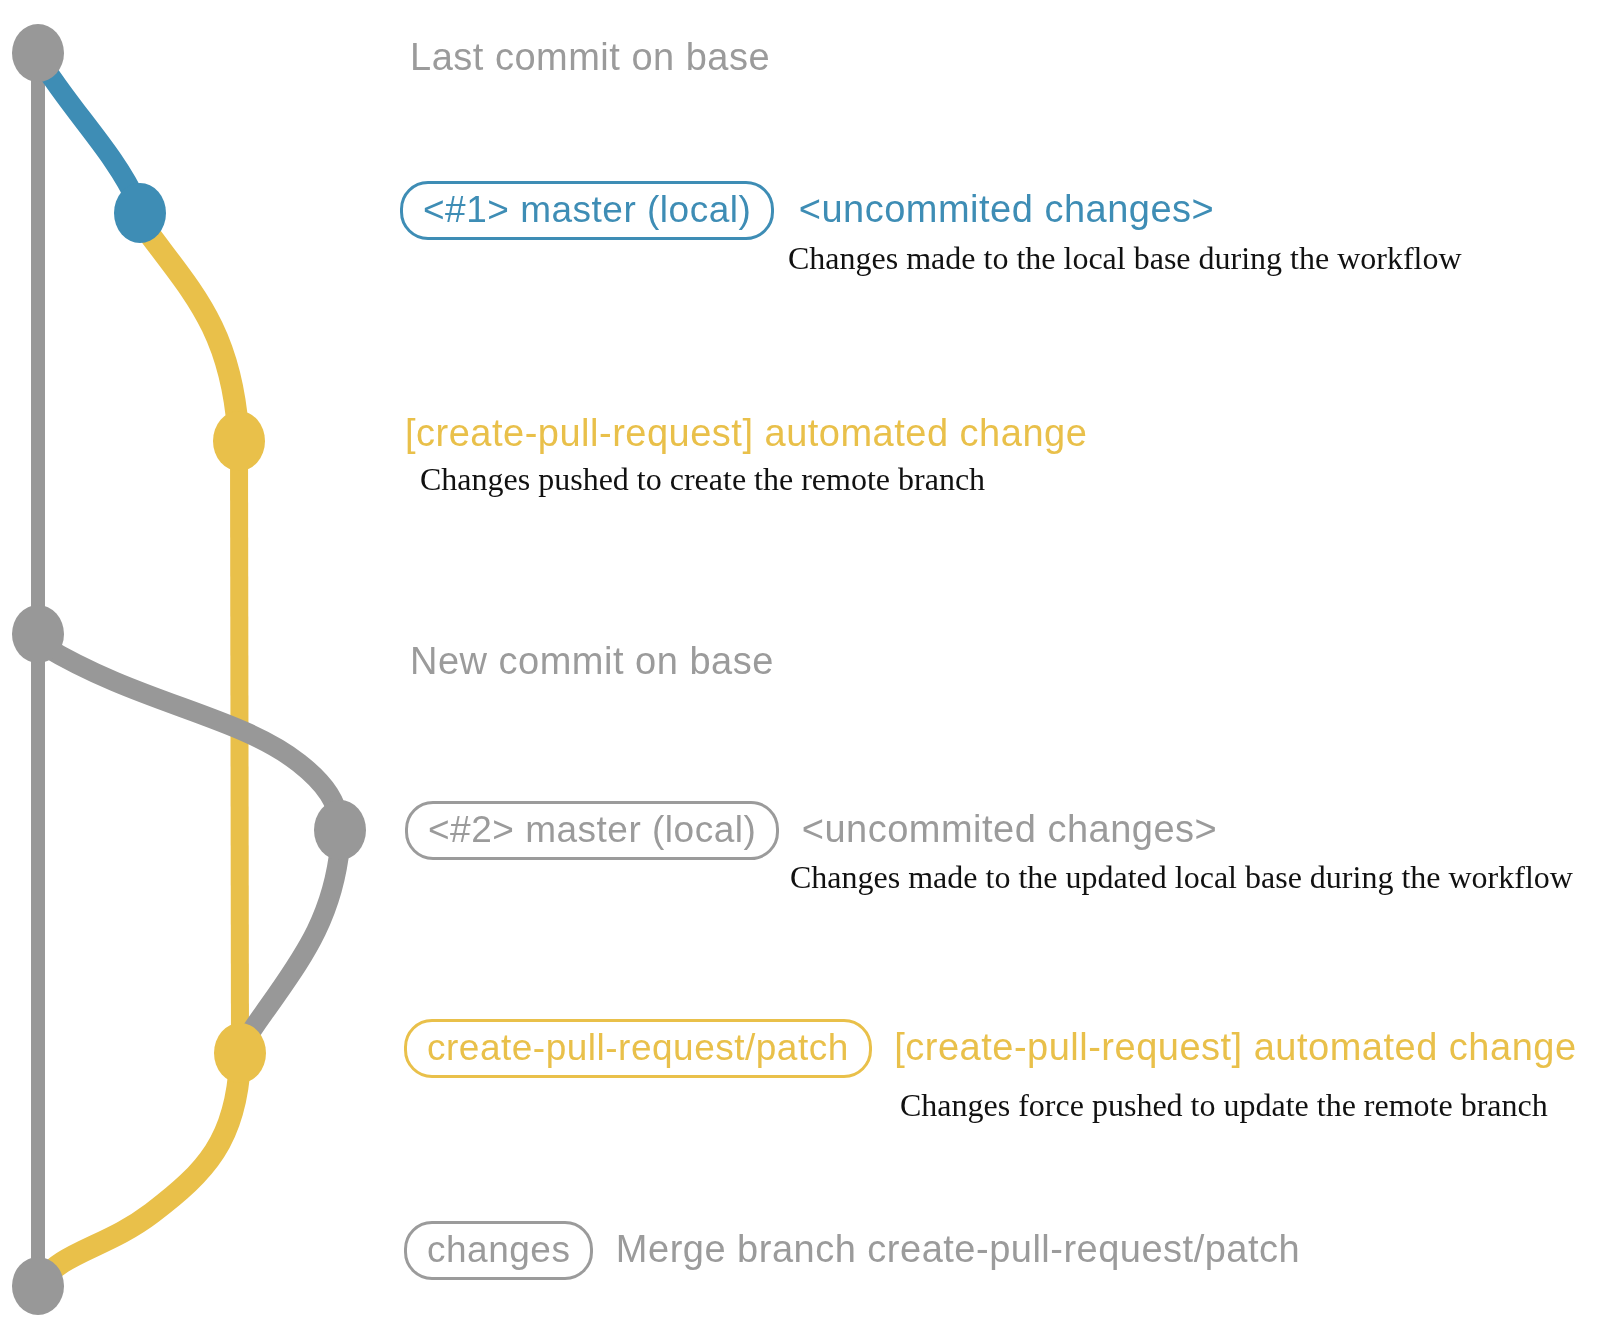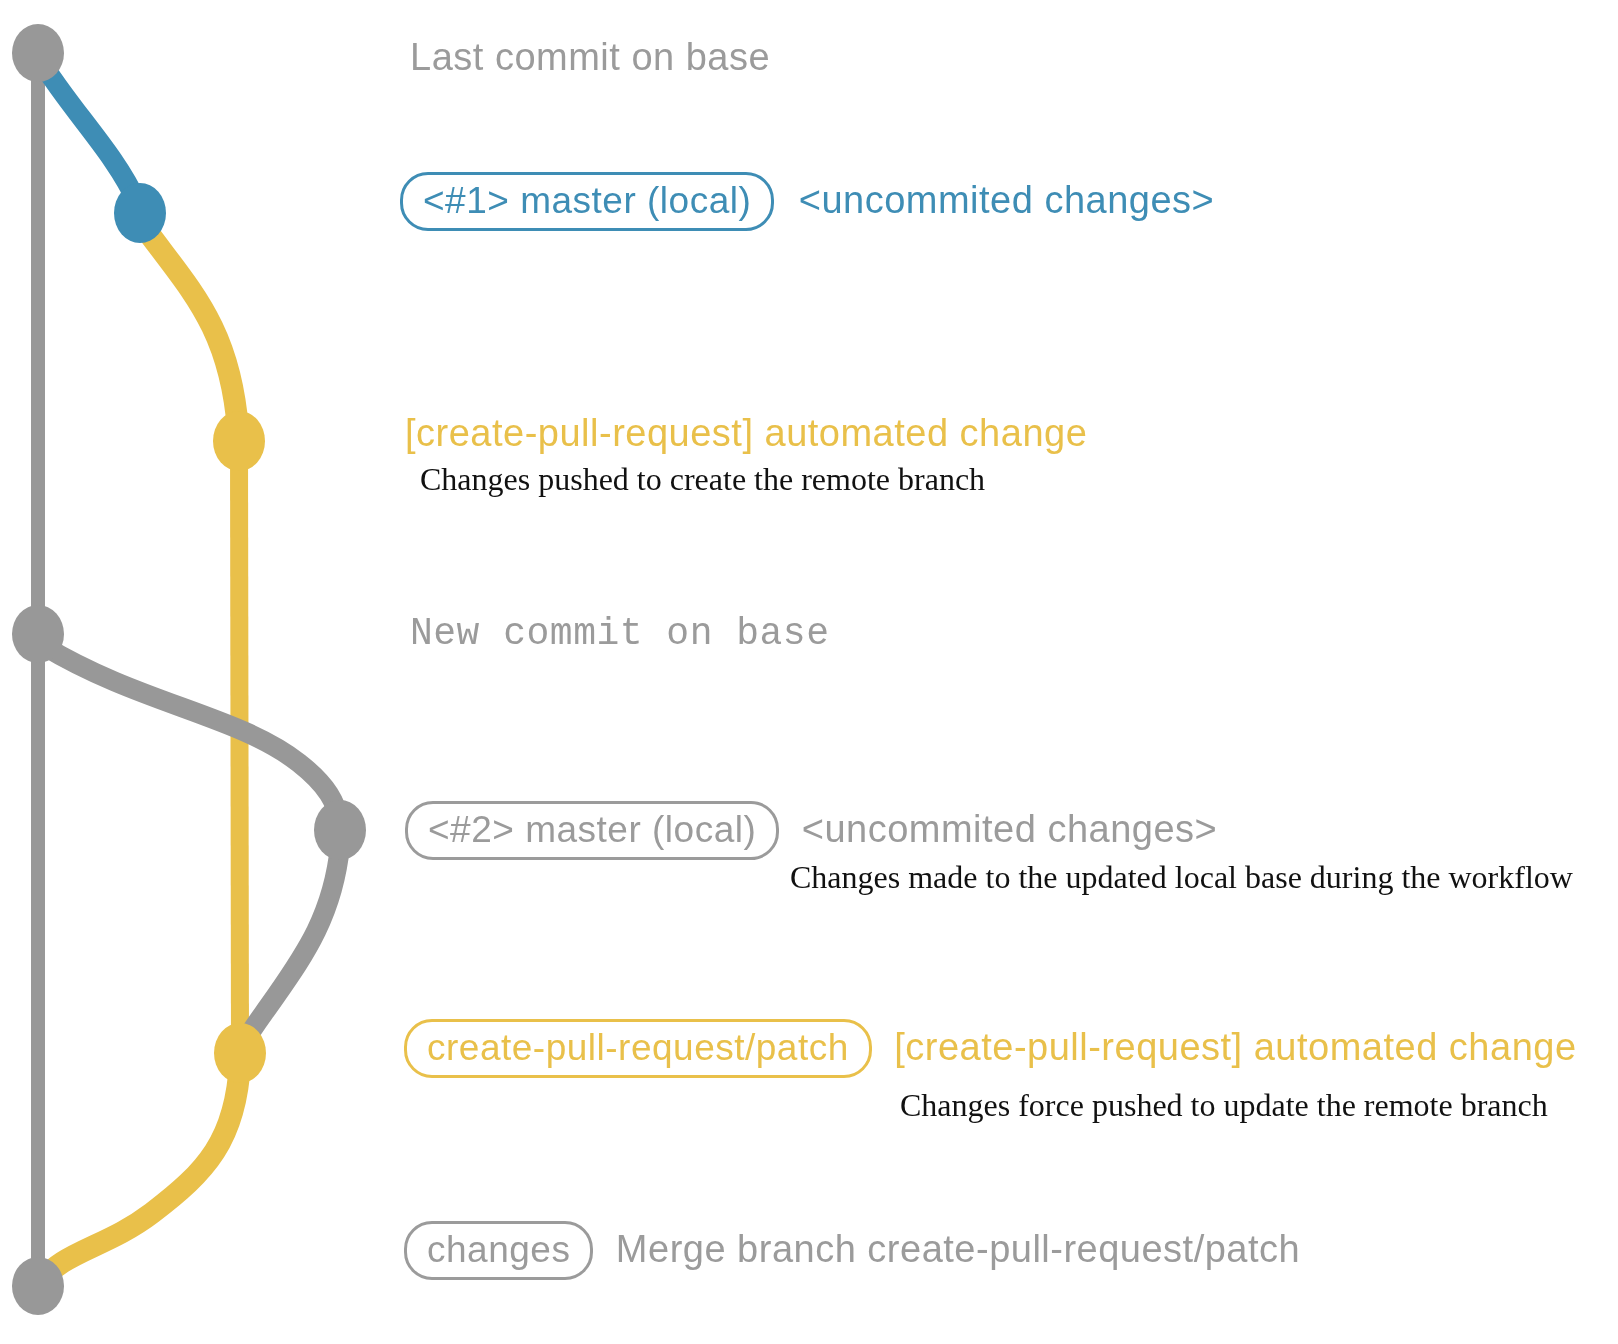--- a/index.html
+++ b/index.html
@@ -76,29 +76,30 @@
     <ellipse class="fill-blue" cx="140" cy="213" rx="26" ry="30"></ellipse>
     <ellipse class="fill-yellow" cx="239" cy="441" rx="26" ry="30"></ellipse>
     <ellipse class="fill-gray" cx="38" cy="634" rx="26" ry="29"></ellipse>
     <ellipse class="fill-gray" cx="340" cy="830" rx="26" ry="30"></ellipse>
     <ellipse class="fill-yellow" cx="240" cy="1053" rx="26" ry="30"></ellipse>
     <ellipse class="fill-gray" cx="38" cy="1286" rx="26" ry="29"></ellipse>
   </svg>
 
   <div class="abs row-label" style="left:410px;top:36px;">Last commit on base</div>
 
-  <div class="abs" style="left:400px;top:172px;text-align:right;">
+  <div class="abs" style="left:400px;top:181px;text-align:right;">
     <span class="badge blue">&lt;#1&gt; master (local)</span>
     <span class="side-text blue" style="margin-left:20px;">&lt;uncommited changes&gt;</span>
   </div>
+  <div class="abs serif-note" style="left:788px;top:240px;">Changes made to the local base during the workflow</div>
 
   <div class="abs side-text yellow" style="left:405px;top:412px;">[create-pull-request] automated change</div>
   <div class="abs serif-note" style="left:420px;top:461px;">Changes pushed to create the remote branch</div>
 
-  <div class="abs row-label" style="left:410px;top:612px;font-family:Liberation Mono, monospace;">New commit on base</div>
+  <div class="abs row-label" style="left:410px;top:640px;">New commit on base</div>
 
   <div class="abs" style="left:405px;top:801px;">
     <span class="badge gray">&lt;#2&gt; master (local)</span>
     <span class="side-text gray" style="margin-left:18px;">&lt;uncommited changes&gt;</span>
   </div>
   <div class="abs serif-note" style="left:790px;top:859px;">Changes made to the updated local base during the workflow</div>
 
   <div class="abs" style="left:404px;top:1019px;">
     <span class="badge yellow">create-pull-request/patch</span>
     <span class="side-text yellow" style="margin-left:18px;">[create-pull-request] automated change</span>

